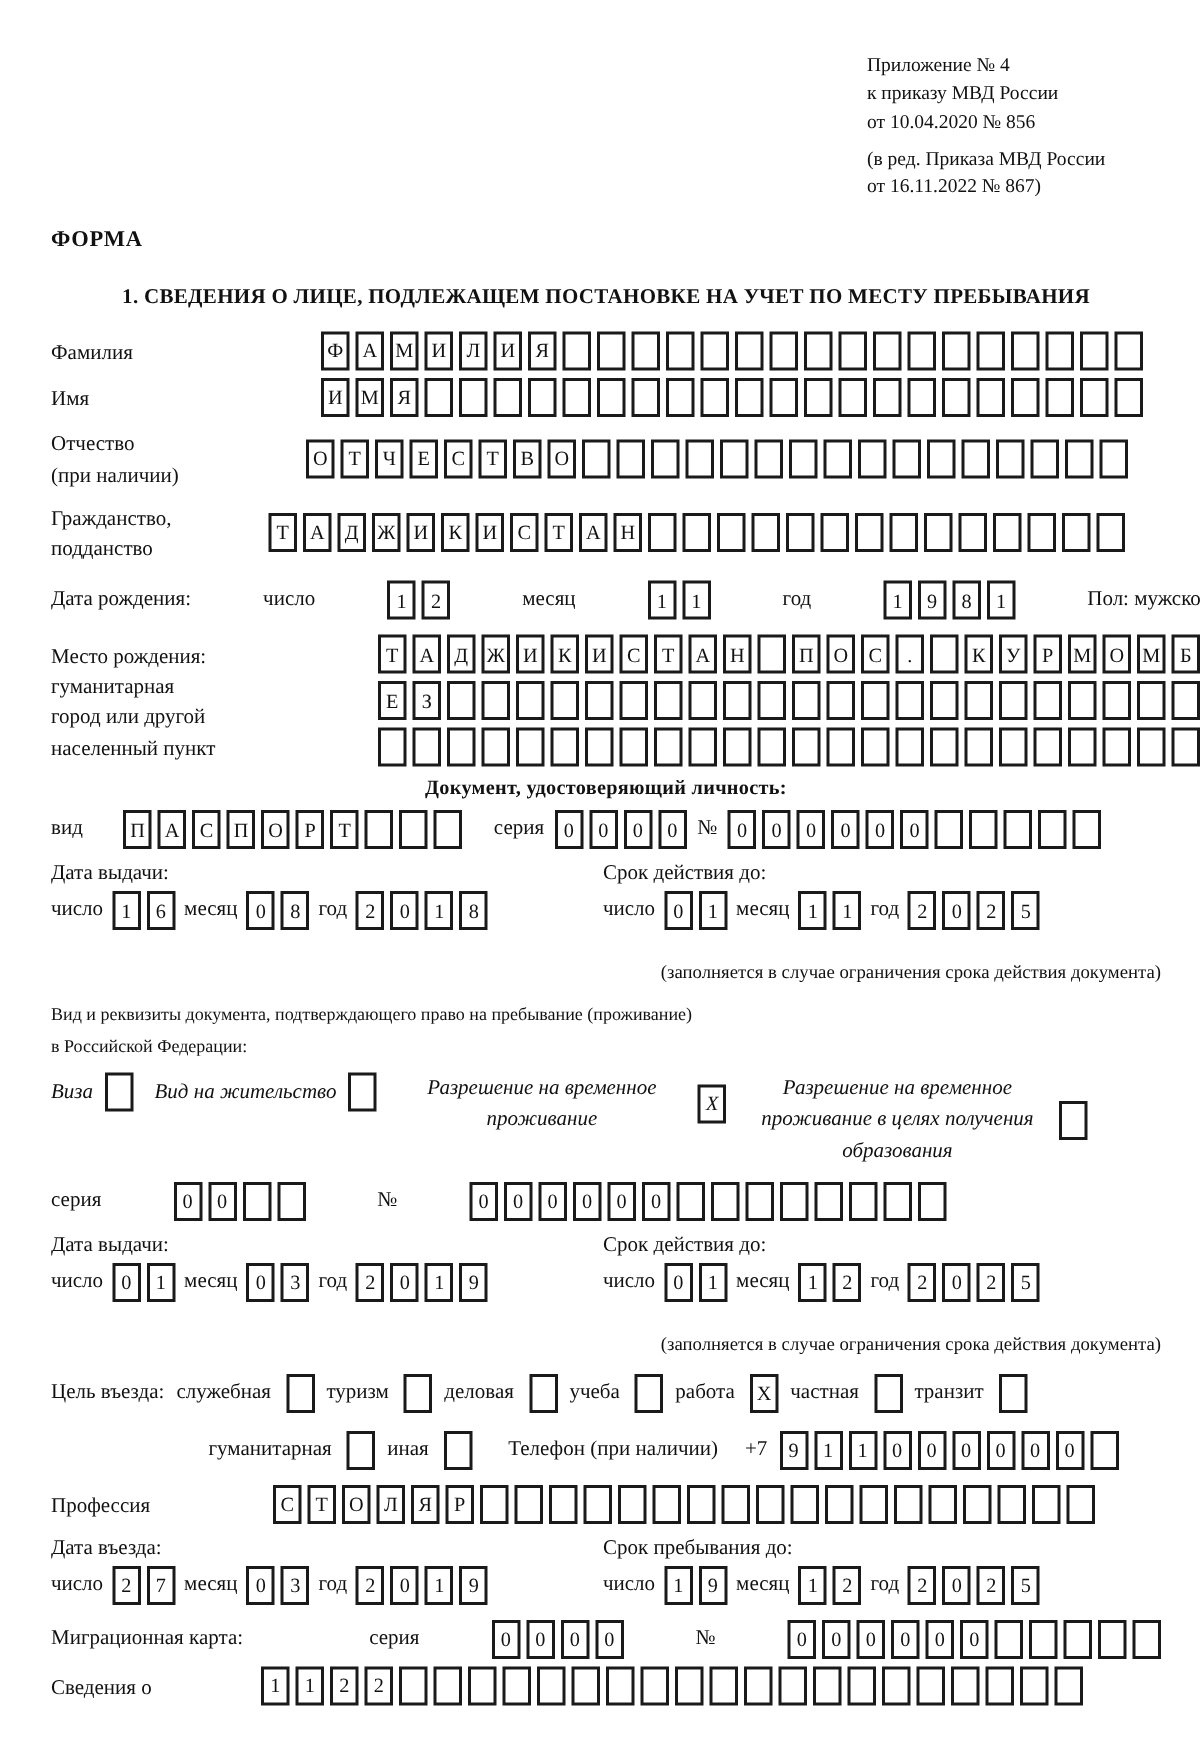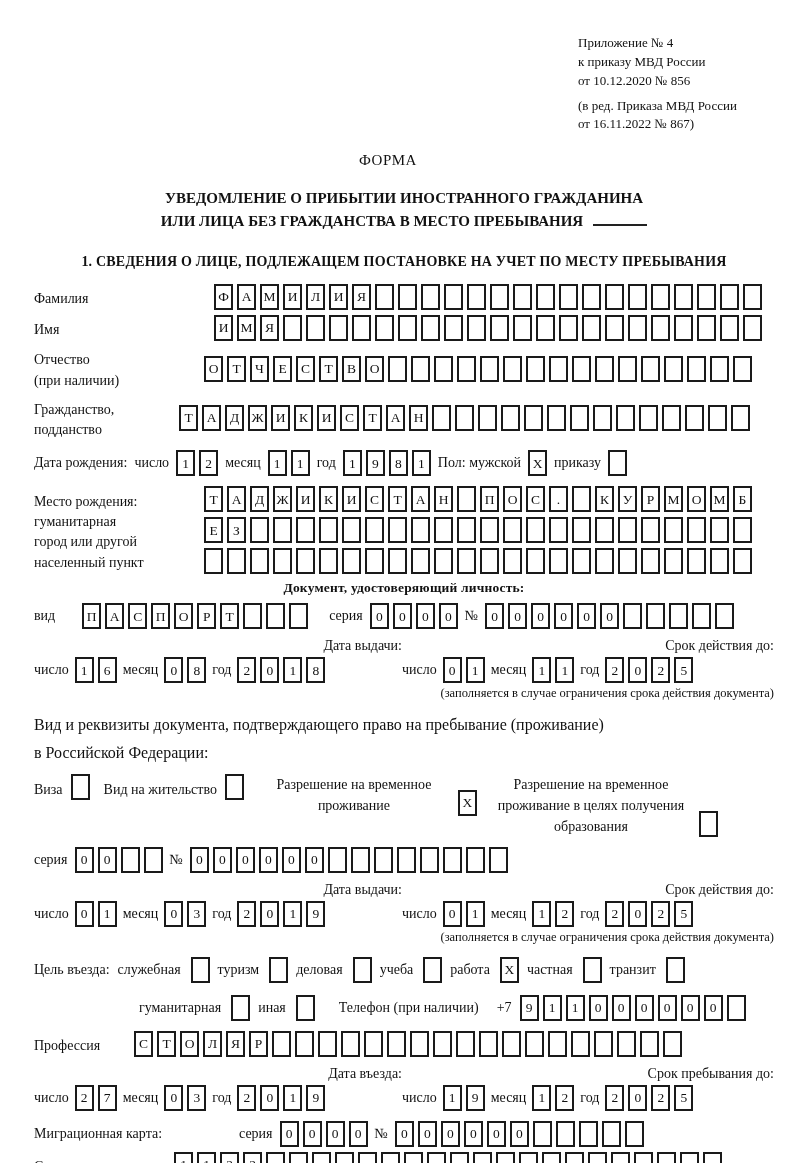--- a/index.html
+++ b/index.html
@@ -3,21 +3,21 @@
 <meta charset="utf-8">
 <style>
   html,body{margin:0;padding:0;background:#ffffff;}
   body{width:800px;height:1163px;overflow:hidden;color:#111;
        font-family:"Liberation Serif","DejaVu Serif",serif;}
   .page{box-sizing:border-box;width:800px;height:1163px;padding:34px 26px 14px 34px;}
 
   
   .hdr-block{margin-left:auto;width:196px;font-size:13px;line-height:1.45;}
   .hdr-block .grp2{margin-top:6px;}
-  .forma{font-weight:normal;font-size:15px;text-align:center;padding-right:32px;margin-top:18px;letter-spacing:.5px;}
+  .forma{font-weight:bold;font-size:15px;text-align:left;padding-right:32px;margin-top:18px;letter-spacing:.5px;}
 
   
   .title{font-weight:bold;font-size:15px;text-align:center;line-height:1.5;margin-top:18px;}
   .title-blank{display:inline-block;width:54px;border-bottom:2px solid #222;height:2px;margin-left:10px;vertical-align:baseline;}
   .sec-head{font-weight:bold;font-size:14px;text-align:center;margin-top:22px;letter-spacing:.2px;}
 
   
   .boxes{display:inline-flex;gap:4px;vertical-align:middle;flex-wrap:nowrap;}
   .cell{flex:0 0 19px;width:19px;height:26px;box-sizing:border-box;border:2px solid #1a1a1a;
         display:inline-flex;align-items:center;justify-content:center;
@@ -31,59 +31,55 @@
   .flabel.w140{flex-basis:140px;}
   .stack{display:flex;flex-direction:column;gap:5px;}
 
   .inline-line{display:flex;align-items:center;gap:7px;font-size:14px;margin-top:7px;flex-wrap:nowrap;}
   .inline-line .lbl{white-space:nowrap;}
 
   
   .dates{display:flex;margin-top:9px;font-size:14px;}
   .dates .col-l{width:368px;}
   .dates .col-r{flex:1;font-family:Liberation Serif, serif;}
-  .date-head{text-align:right;margin-bottom:3px;}
+  .date-head{text-align:left;margin-bottom:3px;}
   .date-line{display:flex;align-items:center;gap:6px;white-space:nowrap;}
-  .note{font-size:12.5px;text-align:right;margin-top:3px;}
+  .note{font-size:12.5px;text-align:right;margin-top:21px;}
 
   
   .opts{display:flex;align-items:flex-start;margin-top:8px;font-size:14px;gap:14px;}
-  .opt{display:flex;align-items:flex-end;gap:8px;}
+  .opt{display:flex;align-items:center;gap:8px;font-style:italic;}
   .opt .txt{text-align:center;line-height:1.5;}
   .opt .txt.w190{width:192px;}
   .opt .txt.w200{width:200px;}
 
   .purpose-line{display:flex;align-items:center;gap:8px;font-size:14px;margin-top:12px;white-space:nowrap;}
   .purpose-line .pair{display:flex;align-items:center;gap:10px;}
   .indent105{margin-left:105px;}
-  .mt10{margin-top:10px;}
+  .mt10{margin-top:10px;gap:48px;}
   .mt14{margin-top:14px;}
-  .intro{font-size:16px;margin-top:10px;line-height:1.7;}
+  .intro{font-size:12px;margin-top:10px;line-height:1.7;}
 </style>
 </head>
 <body>
 
 <div class="page">
 
   <div class="hdr-block">
     <div>Приложение № 4</div>
     <div>к приказу МВД России</div>
-    <div>от 10.12.2020 № 856</div>
+    <div>от 10.04.2020 № 856</div>
     <div class="grp2">
       <div>(в ред. Приказа МВД России</div>
       <div>от 16.11.2022 № 867)</div>
     </div>
   </div>
 
   <div class="forma">ФОРМА</div>
 
-  <div class="title">
-    <div>УВЕДОМЛЕНИЕ О ПРИБЫТИИ ИНОСТРАННОГО ГРАЖДАНИНА</div>
-    <div><span>ИЛИ ЛИЦА БЕЗ ГРАЖДАНСТВА В МЕСТО ПРЕБЫВАНИЯ</span><span class="title-blank"></span></div>
-  </div>
 
   <div class="sec-head">1. СВЕДЕНИЯ О ЛИЦЕ, ПОДЛЕЖАЩЕМ ПОСТАНОВКЕ НА УЧЕТ ПО МЕСТУ ПРЕБЫВАНИЯ</div>
 
   <div class="frow mt14">
     <div class="flabel">Фамилия</div>
     <div class="boxes">
         <span class="cell">Ф</span>
         <span class="cell">А</span>
         <span class="cell">М</span>
         <span class="cell">И</span>

